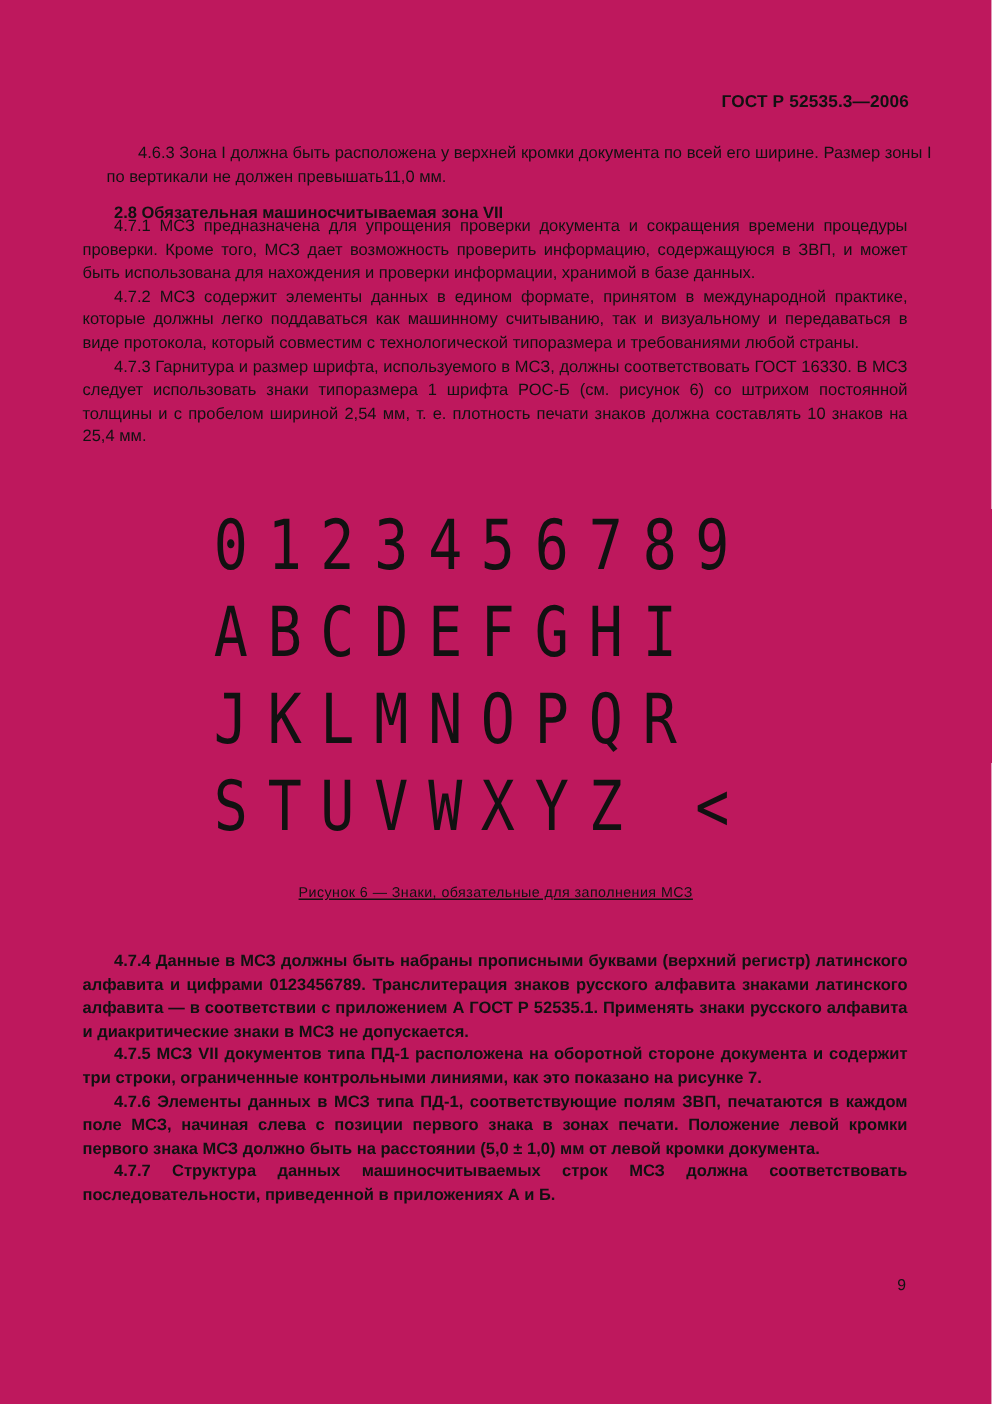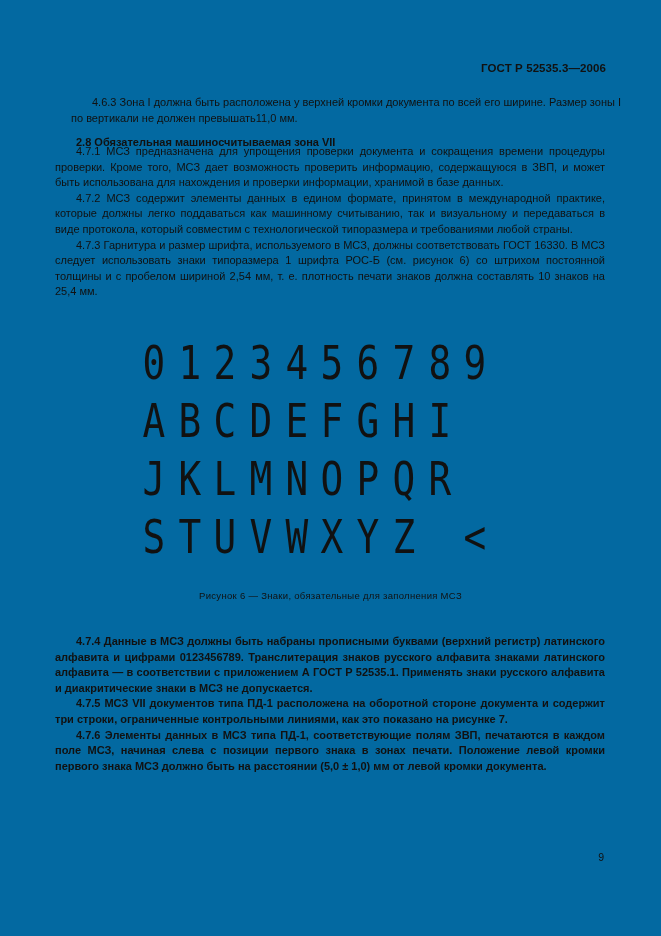--- a/index.html
+++ b/index.html
@@ -1,29 +1,29 @@
 <!DOCTYPE html>
 <html><head>
 <meta charset="utf-8">
 <style>
   html, body { margin: 0; padding: 0; background: #ffffff; }
   body { width: 661px; height: 936px; position: relative; overflow: hidden;
          font-family: "Liberation Sans", sans-serif; color: #111; }
-  .page { position: absolute; left: 0; top: 0; width: 661px; height: 936px; background: #0369a1; }
+  .page { position: absolute; left: 0; top: 0; width: 661px; height: 936px; background: #be185d; }
   .header { position: absolute; top: 62px; right: 55px; font-size: 11.5px; font-weight: bold; letter-spacing: 0.1px; }
   .block { position: absolute; left: 55px; width: 550px; font-size: 11px; line-height: 15.6px; text-align: justify; }
   .p { text-indent: 21px; margin: 0; }
   .h { position: absolute; left: 76px; font-size: 11px; font-weight: bold; }
   .figure { position: absolute; left: 136px; top: 340px; width: 380px; }
   .frow { display: flex; height: 58px; align-items: flex-start;
           font-family: "DejaVu Sans Mono", monospace; font-size: 46px; line-height: 46px;
           letter-spacing: 0; }
   .frow span { width: 35.7px; display: inline-block; text-align: center; transform: scaleX(0.82); }
   .caption { position: absolute; top: 590px; left: 0; width: 661px; text-align: center;
-             font-size: 9.5px; letter-spacing: 0.3px; }
+             font-size: 9.5px; letter-spacing: 0.3px; text-decoration: underline; }
   .pagenum { position: absolute; top: 851px; right: 57px; font-size: 10.5px; }
 </style>
 </head>
 <body>
 
 <div class="page">
 
   <div class="header">ГОСТ Р 52535.3—2006</div>
 
   <div class="block" style="top:95px;margin-left:16px;">
@@ -86,16 +86,17 @@
       <span>&lt;</span>
     </div>
   </div>
 
   <div class="caption">Рисунок 6 — Знаки, обязательные для заполнения МСЗ</div>
 
   <div class="block" style="top:634px;font-weight:bold;">
     <p class="p">4.7.4 Данные в МСЗ должны быть набраны прописными буквами (верхний регистр) латинского алфавита и цифрами 0123456789. Транслитерация знаков русского алфавита знаками латинского алфавита — в соответствии с приложением А ГОСТ Р 52535.1. Применять знаки русского алфавита и диакритические знаки в МСЗ не допускается.</p>
     <p class="p">4.7.5 МСЗ VII документов типа ПД-1 расположена на оборотной стороне документа и содержит три строки, ограниченные контрольными линиями, как это показано на рисунке 7.</p>
     <p class="p">4.7.6 Элементы данных в МСЗ типа ПД-1, соответствующие полям ЗВП, печатаются в каждом поле МСЗ, начиная слева с позиции первого знака в зонах печати. Положение левой кромки первого знака МСЗ должно быть на расстоянии (5,0 ± 1,0) мм от левой кромки документа.</p>
+    <p class="p">4.7.7 Структура данных машиносчитываемых строк МСЗ должна соответствовать последовательности, приведенной в приложениях А и Б.</p>
   </div>
 
   <div class="pagenum">9</div>
 </div>
 
 </body></html>

